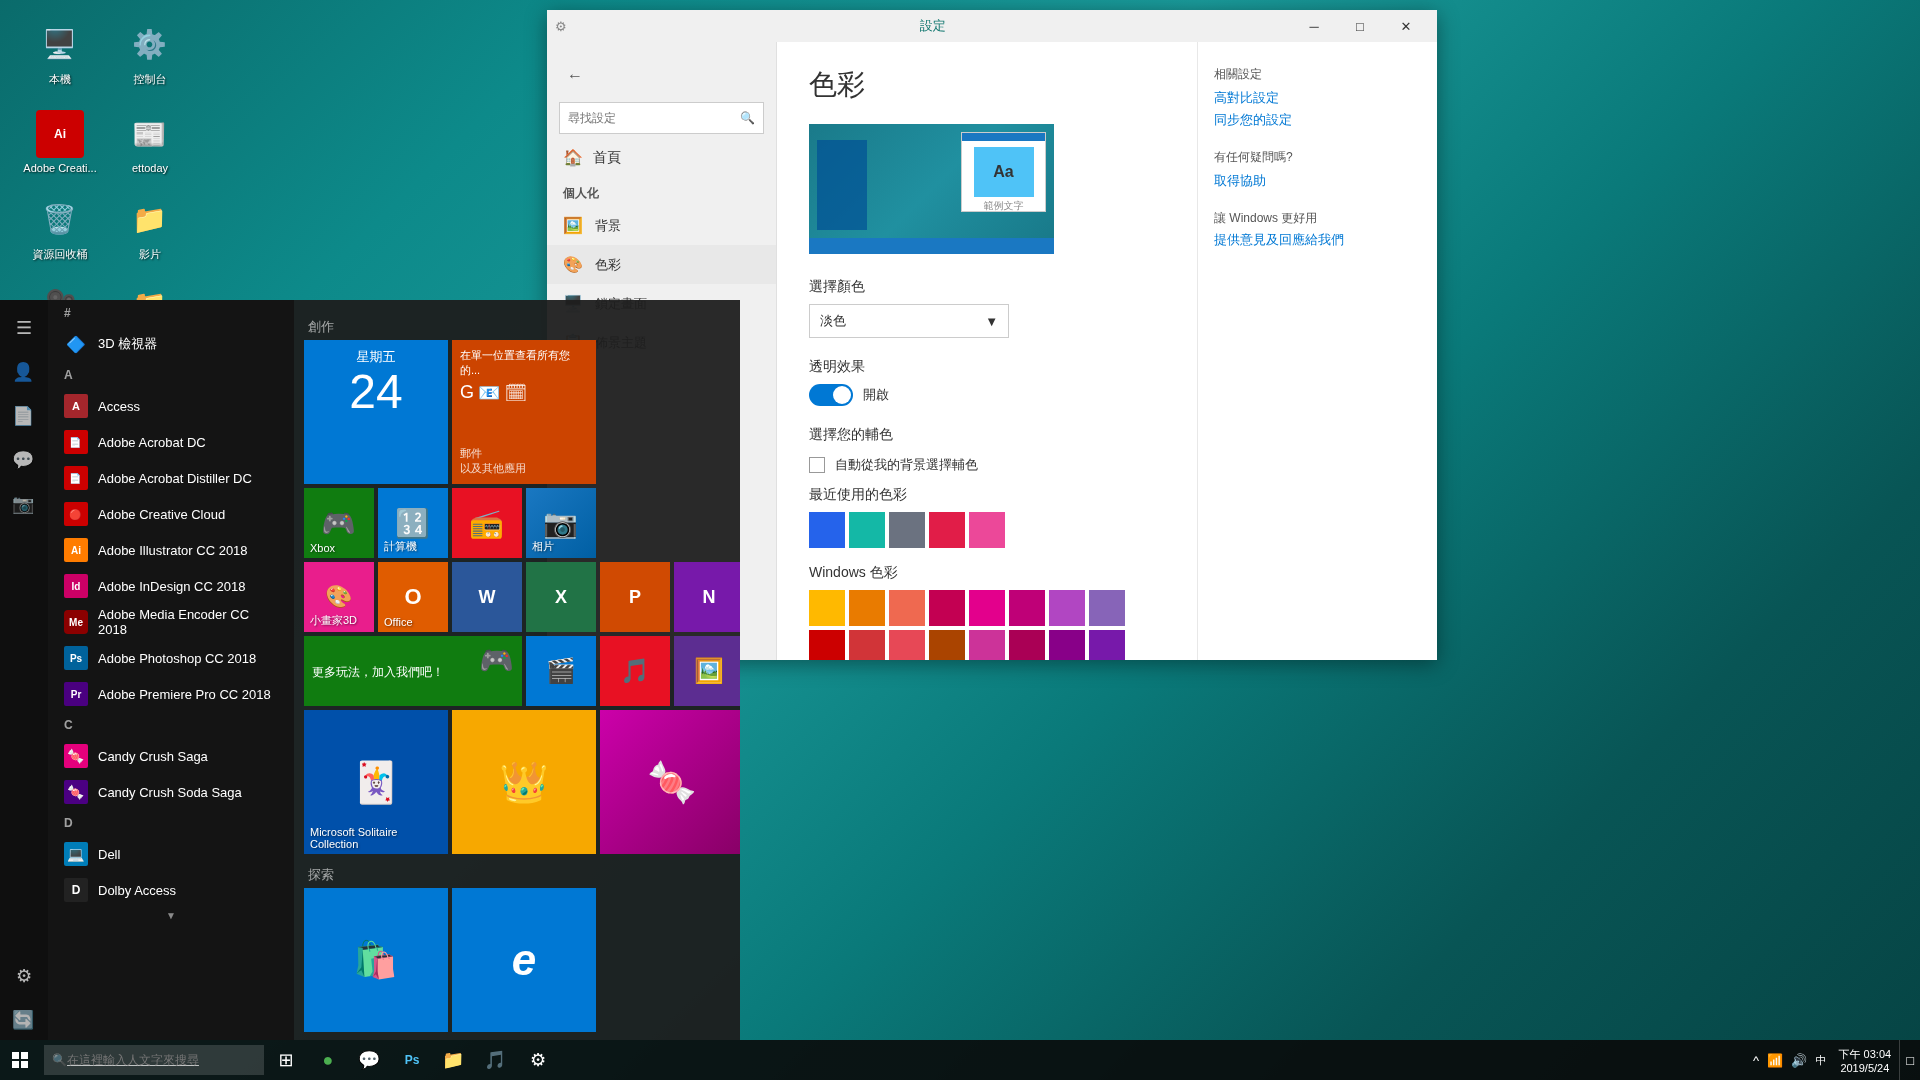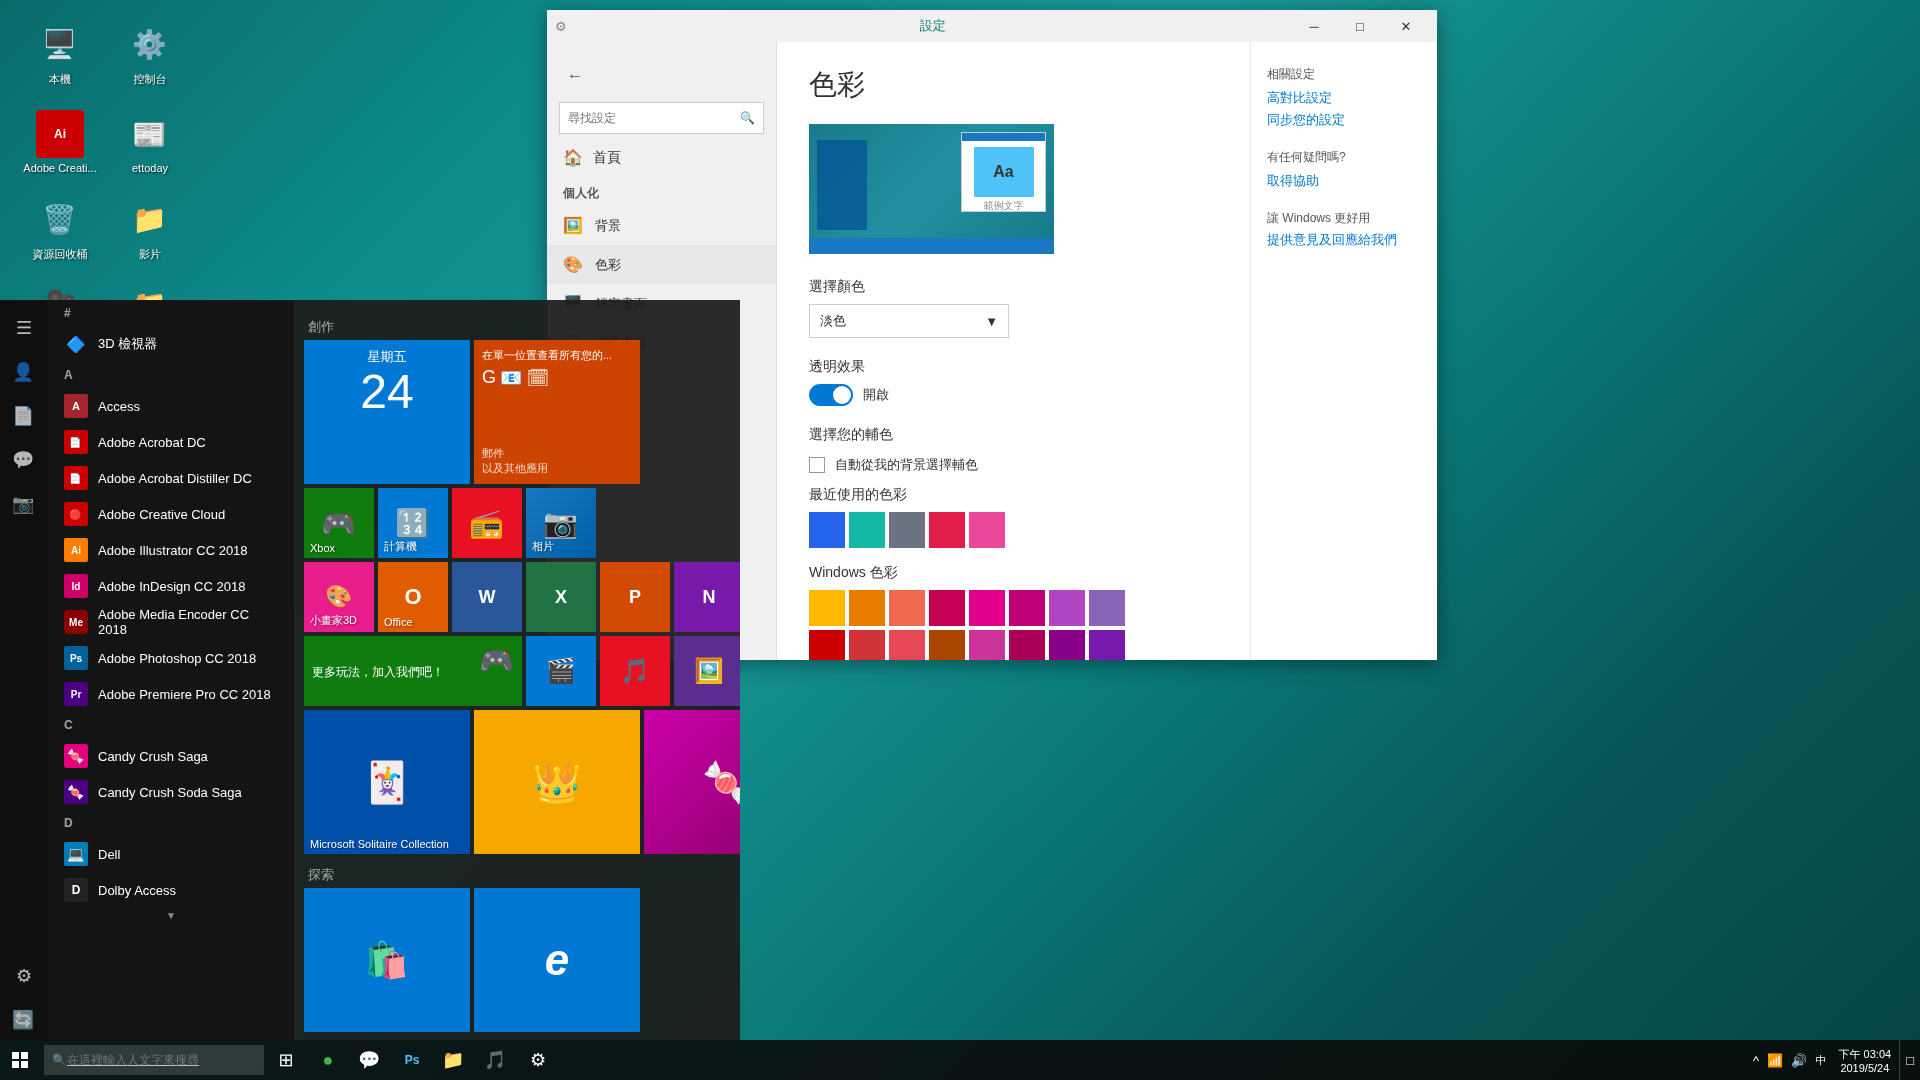--- a/index.html
+++ b/index.html
@@ -222,21 +222,21 @@
       display: flex;
       align-items: center;
       justify-content: center;
       flex-direction: column;
       position: relative;
       overflow: hidden;
       flex-shrink: 0;
     }
 
     .tile-sm { width: 70px; height: 70px; }
-    .tile-md { width: 166px; height: 144px; }
+    .tile-md { width: 144px; height: 144px; }
     .tile-wide { width: 218px; height: 70px; }
 
     .tile-label {
       position: absolute;
       bottom: 4px;
       left: 6px;
       font-size: 11px;
       color: white;
       text-shadow: 1px 1px 2px rgba(0,0,0,0.5);
     }
@@ -490,21 +490,21 @@
 
     .win-colors-label { font-size: 14px; color: #333; margin-bottom: 8px; }
     .win-colors-grid {
       display: grid;
       grid-template-columns: repeat(8, 36px);
       gap: 4px;
     }
 
     
     #settings-right-panel {
-      width: 187px;
+      width: 240px;
       padding: 24px 16px;
       background: white;
       border-left: 1px solid #e8e8e8;
       flex-shrink: 0;
     }
     .right-panel-section { margin-bottom: 20px; }
     .right-panel-title { font-size: 12px; color: #555; margin-bottom: 6px; }
     .right-panel-link { font-size: 13px; color: #0078d4; cursor: pointer; display: block; margin-bottom: 4px; }
     .right-panel-text { font-size: 12px; color: #555; margin-bottom: 4px; }
 

